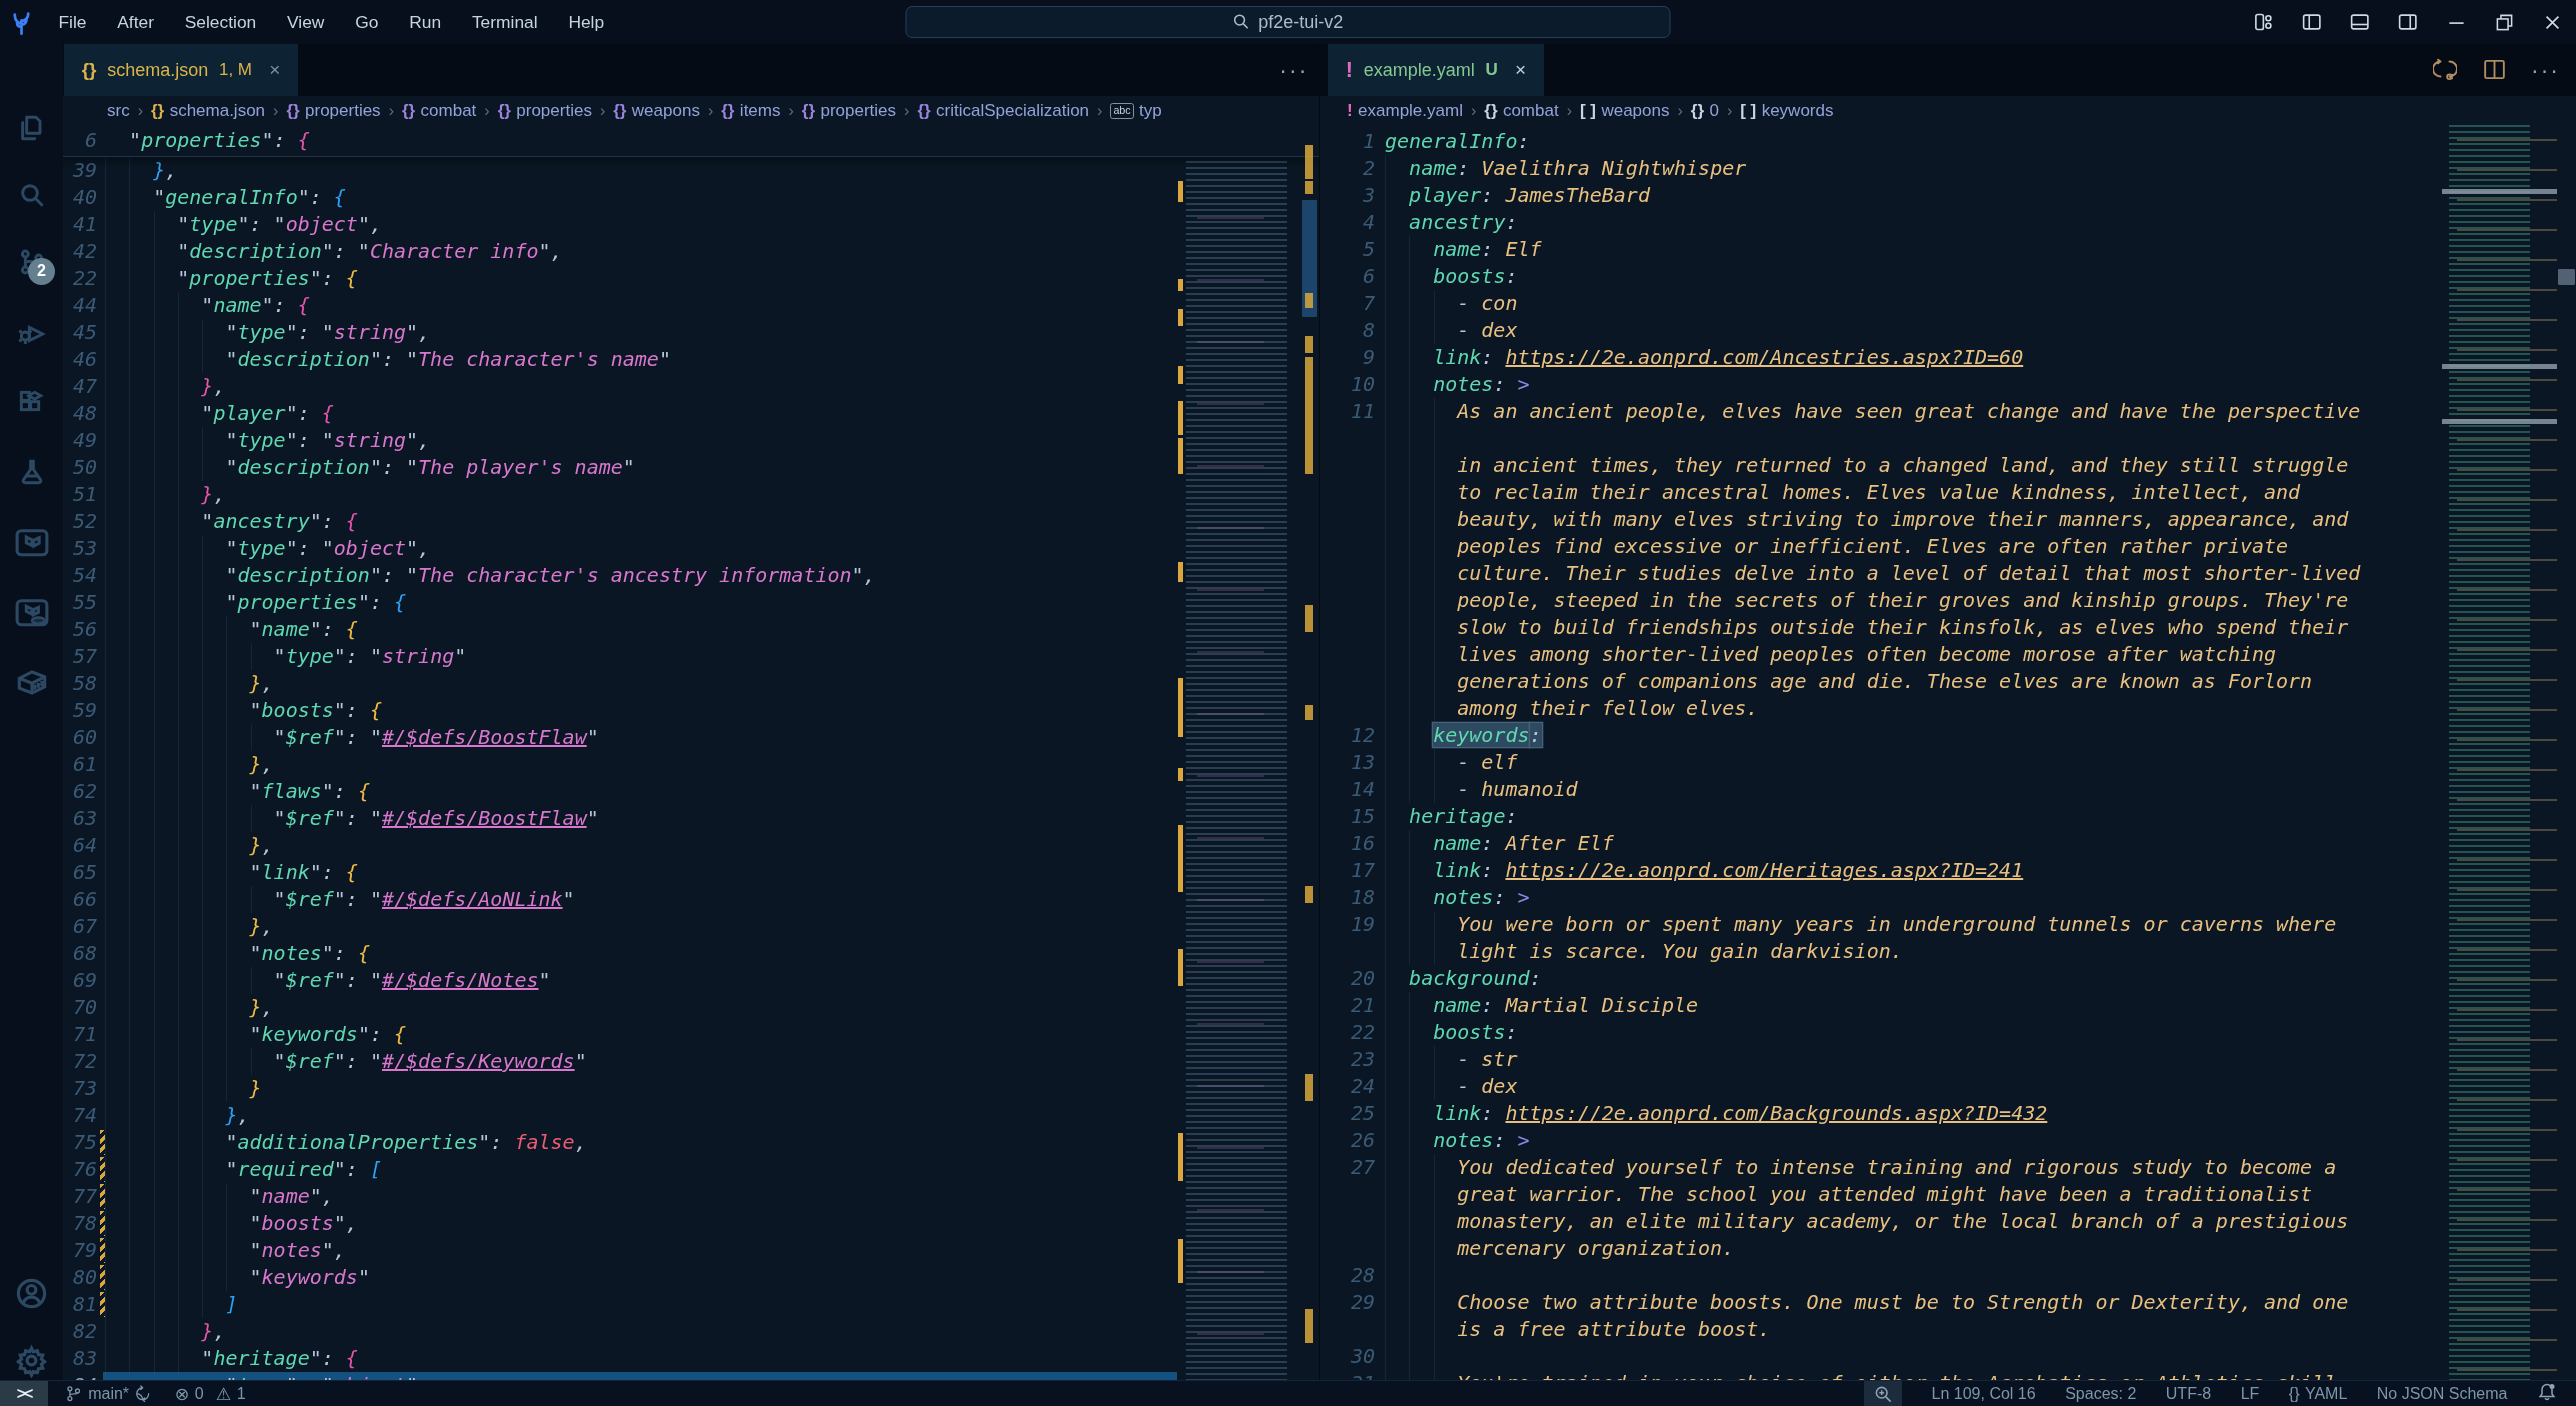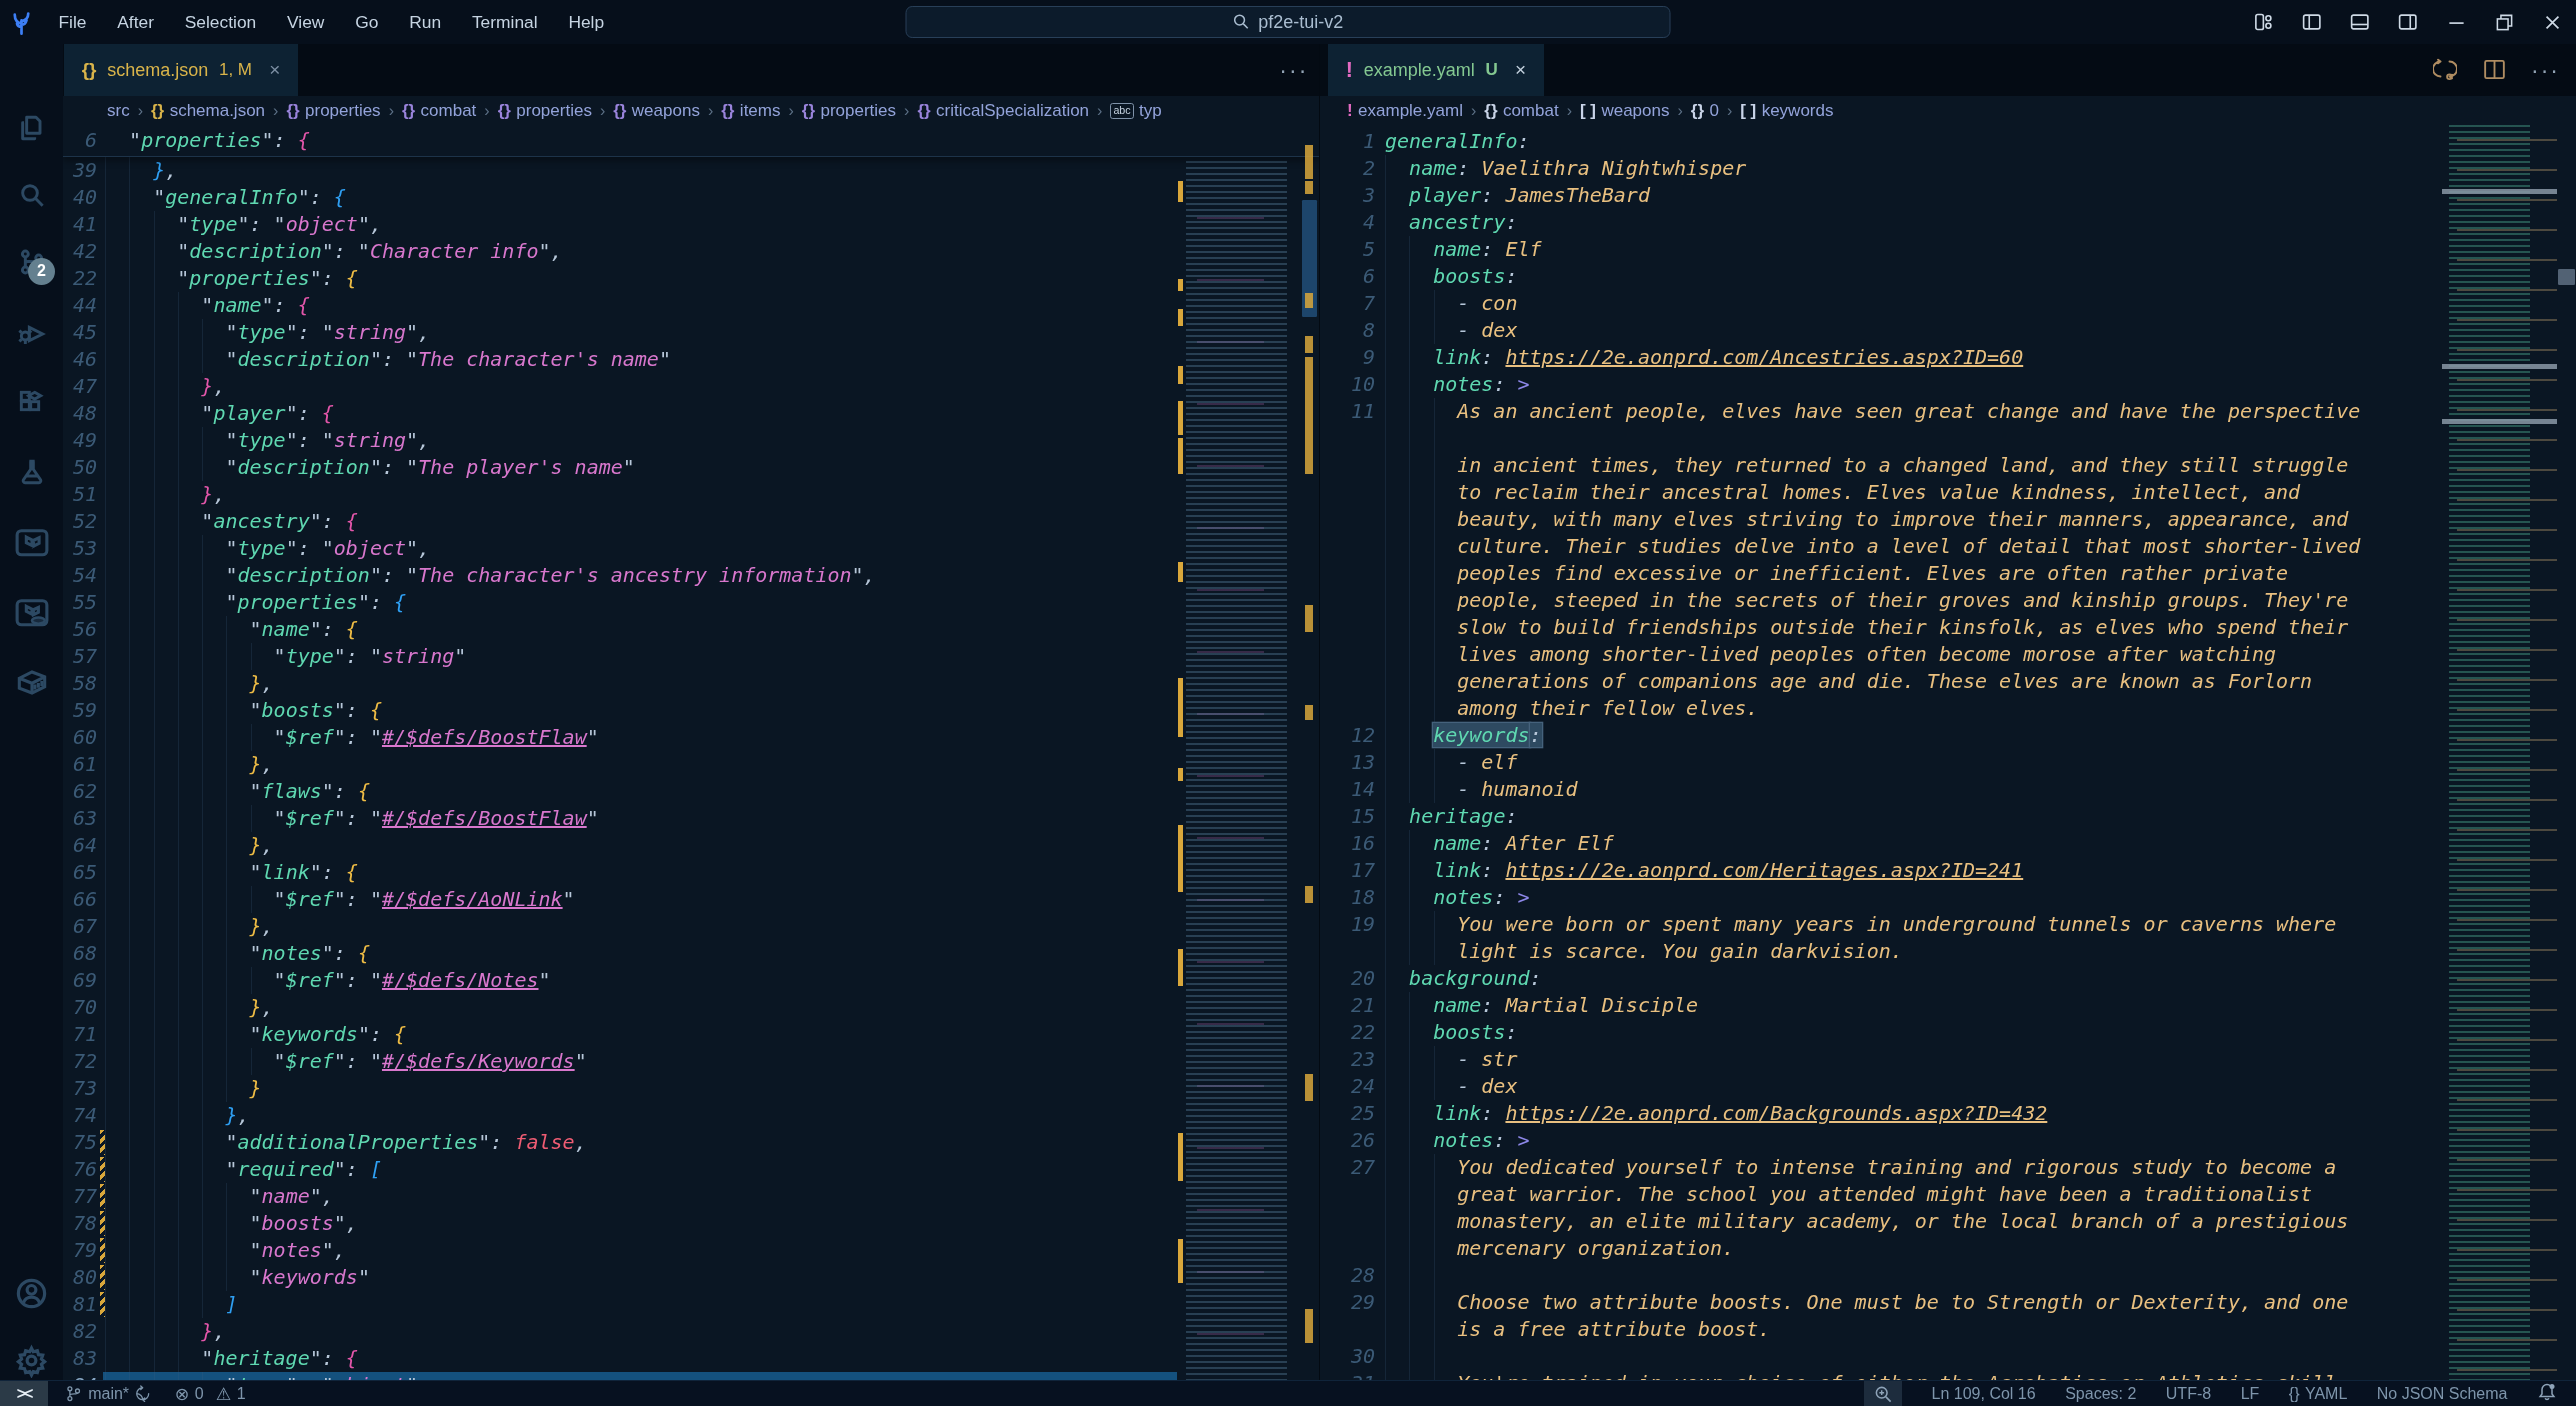--- a/index.html
+++ b/index.html
@@ -474,22 +474,22 @@
         <div class="row"><span class="ln">6</span><span class="guide" style="left: 65px;"></span><span class="guide" style="left: 89px;"></span><span class="tx"><span class="tk-p">    </span><span class="tk-k">boosts</span><span class="tk-p">:</span></span></div>
         <div class="row"><span class="ln">7</span><span class="guide" style="left: 65px;"></span><span class="guide" style="left: 89px;"></span><span class="guide" style="left: 114px;"></span><span class="tx"><span class="tk-p">      - </span><span class="tk-v">con</span></span></div>
         <div class="row"><span class="ln">8</span><span class="guide" style="left: 65px;"></span><span class="guide" style="left: 89px;"></span><span class="guide" style="left: 114px;"></span><span class="tx"><span class="tk-p">      - </span><span class="tk-v">dex</span></span></div>
         <div class="row"><span class="ln">9</span><span class="guide" style="left: 65px;"></span><span class="guide" style="left: 89px;"></span><span class="tx"><span class="tk-p">    </span><span class="tk-k">link</span><span class="tk-p">: </span><span class="tk-vl">https://2e.aonprd.com/Ancestries.aspx?ID=60</span></span></div>
         <div class="row"><span class="ln">10</span><span class="guide" style="left: 65px;"></span><span class="guide" style="left: 89px;"></span><span class="tx"><span class="tk-p">    </span><span class="tk-k">notes</span><span class="tk-p">: </span><span class="tk-i">&gt;</span></span></div>
         <div class="row"><span class="ln">11</span><span class="guide" style="left: 65px;"></span><span class="guide" style="left: 89px;"></span><span class="guide" style="left: 114px;"></span><span class="tx"><span class="tk-p">      </span><span class="tk-v">As an ancient people, elves have seen great change and have the perspective</span></span></div>
         <div class="row"><span class="ln"></span><span class="guide" style="left: 65px;"></span><span class="guide" style="left: 89px;"></span><span class="guide" style="left: 114px;"></span></div>
         <div class="row"><span class="ln"></span><span class="guide" style="left: 65px;"></span><span class="guide" style="left: 89px;"></span><span class="guide" style="left: 114px;"></span><span class="tx"><span class="tk-p">      </span><span class="tk-v">in ancient times, they returned to a changed land, and they still struggle</span></span></div>
         <div class="row"><span class="ln"></span><span class="guide" style="left: 65px;"></span><span class="guide" style="left: 89px;"></span><span class="guide" style="left: 114px;"></span><span class="tx"><span class="tk-p">      </span><span class="tk-v">to reclaim their ancestral homes. Elves value kindness, intellect, and</span></span></div>
         <div class="row"><span class="ln"></span><span class="guide" style="left: 65px;"></span><span class="guide" style="left: 89px;"></span><span class="guide" style="left: 114px;"></span><span class="tx"><span class="tk-p">      </span><span class="tk-v">beauty, with many elves striving to improve their manners, appearance, and</span></span></div>
+        <div class="row"><span class="ln"></span><span class="guide" style="left: 65px;"></span><span class="guide" style="left: 89px;"></span><span class="guide" style="left: 114px;"></span><span class="tx"><span class="tk-p">      </span><span class="tk-v">peoples find excessive or inefficient. Elves are often rather private</span></span></div>
         <div class="row"><span class="ln"></span><span class="guide" style="left: 65px;"></span><span class="guide" style="left: 89px;"></span><span class="guide" style="left: 114px;"></span><span class="tx"><span class="tk-p">      </span><span class="tk-v">culture. Their studies delve into a level of detail that most shorter-lived</span></span></div>
-        <div class="row"><span class="ln"></span><span class="guide" style="left: 65px;"></span><span class="guide" style="left: 89px;"></span><span class="guide" style="left: 114px;"></span><span class="tx"><span class="tk-p">      </span><span class="tk-v">peoples find excessive or inefficient. Elves are often rather private</span></span></div>
         <div class="row"><span class="ln"></span><span class="guide" style="left: 65px;"></span><span class="guide" style="left: 89px;"></span><span class="guide" style="left: 114px;"></span><span class="tx"><span class="tk-p">      </span><span class="tk-v">people, steeped in the secrets of their groves and kinship groups. They're</span></span></div>
         <div class="row"><span class="ln"></span><span class="guide" style="left: 65px;"></span><span class="guide" style="left: 89px;"></span><span class="guide" style="left: 114px;"></span><span class="tx"><span class="tk-p">      </span><span class="tk-v">slow to build friendships outside their kinsfolk, as elves who spend their</span></span></div>
         <div class="row"><span class="ln"></span><span class="guide" style="left: 65px;"></span><span class="guide" style="left: 89px;"></span><span class="guide" style="left: 114px;"></span><span class="tx"><span class="tk-p">      </span><span class="tk-v">lives among shorter-lived peoples often become morose after watching</span></span></div>
         <div class="row"><span class="ln"></span><span class="guide" style="left: 65px;"></span><span class="guide" style="left: 89px;"></span><span class="guide" style="left: 114px;"></span><span class="tx"><span class="tk-p">      </span><span class="tk-v">generations of companions age and die. These elves are known as Forlorn</span></span></div>
         <div class="row"><span class="ln"></span><span class="guide" style="left: 65px;"></span><span class="guide" style="left: 89px;"></span><span class="guide" style="left: 114px;"></span><span class="tx"><span class="tk-p">      </span><span class="tk-v">among their fellow elves.</span></span></div>
         <div class="row"><span class="ln">12</span><span class="guide" style="left: 65px;"></span><span class="guide" style="left: 89px;"></span><span class="tx"><span class="tk-p">    </span><span class="tk-k whl">keywords</span><span class="tk-p whl">:</span></span></div>
         <div class="row"><span class="ln">13</span><span class="guide" style="left: 65px;"></span><span class="guide" style="left: 89px;"></span><span class="guide" style="left: 114px;"></span><span class="tx"><span class="tk-p">      - </span><span class="tk-v">elf</span></span></div>
         <div class="row"><span class="ln">14</span><span class="guide" style="left: 65px;"></span><span class="guide" style="left: 89px;"></span><span class="guide" style="left: 114px;"></span><span class="tx"><span class="tk-p">      - </span><span class="tk-v">humanoid</span></span></div>
         <div class="row"><span class="ln">15</span><span class="guide" style="left: 65px;"></span><span class="tx"><span class="tk-p">  </span><span class="tk-k">heritage</span><span class="tk-p">:</span></span></div>
         <div class="row"><span class="ln">16</span><span class="guide" style="left: 65px;"></span><span class="guide" style="left: 89px;"></span><span class="tx"><span class="tk-p">    </span><span class="tk-k">name</span><span class="tk-p">: </span><span class="tk-v">After Elf</span></span></div>

